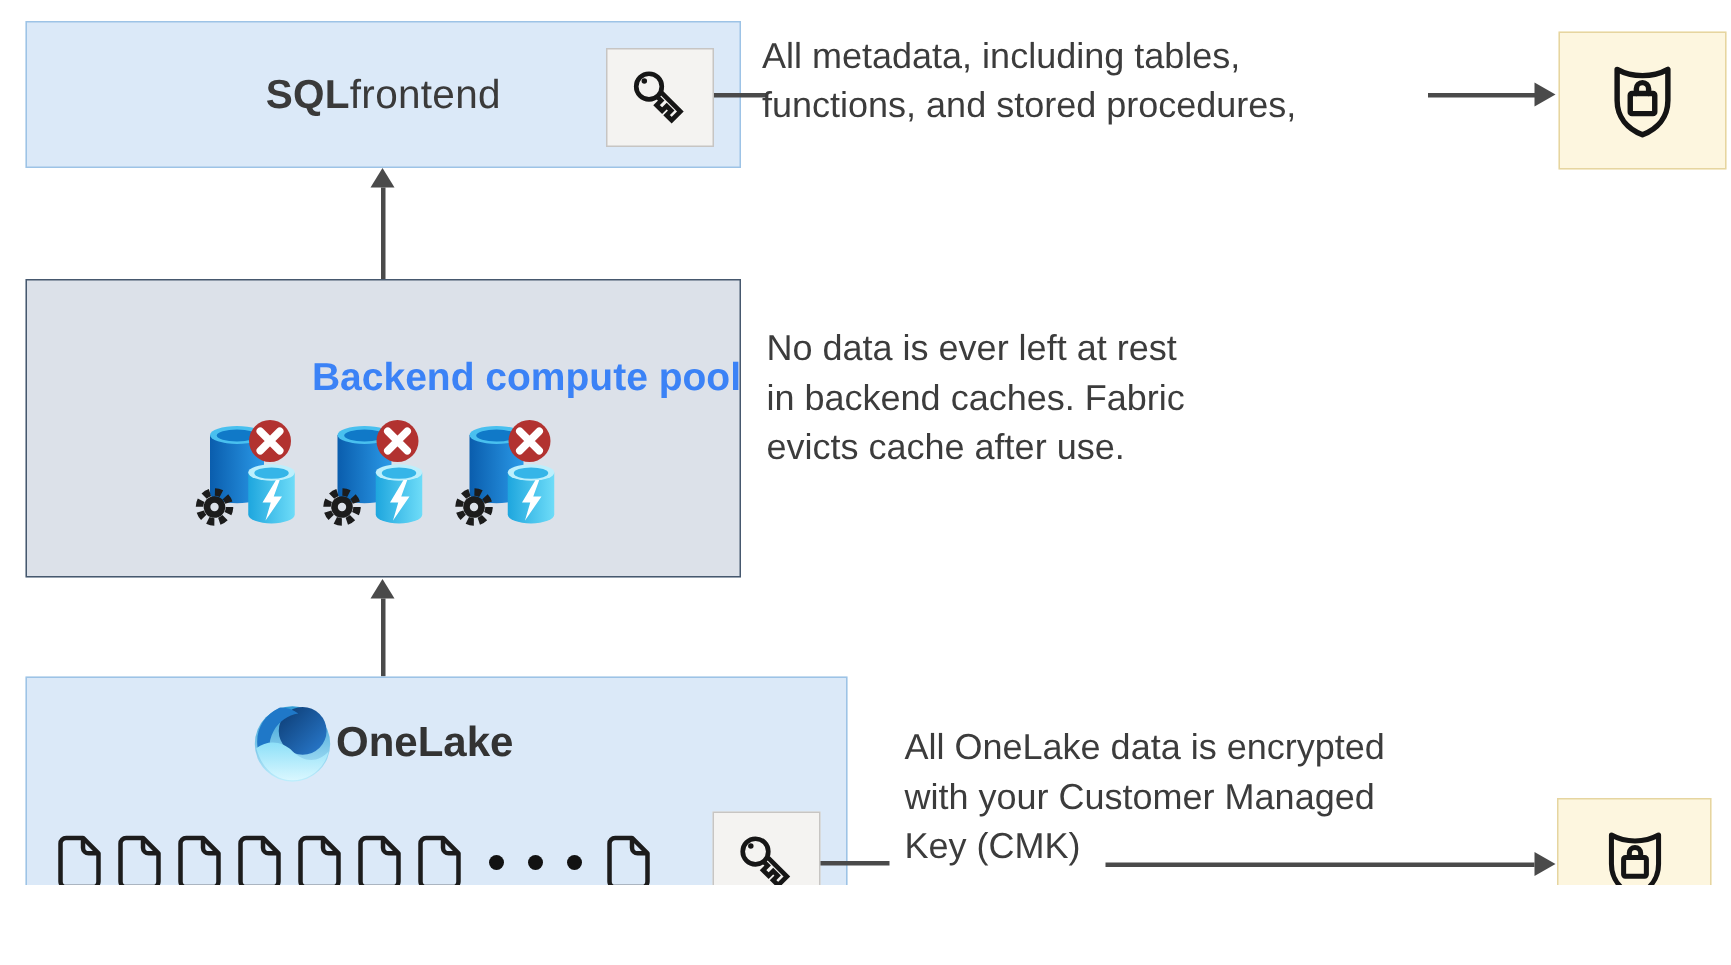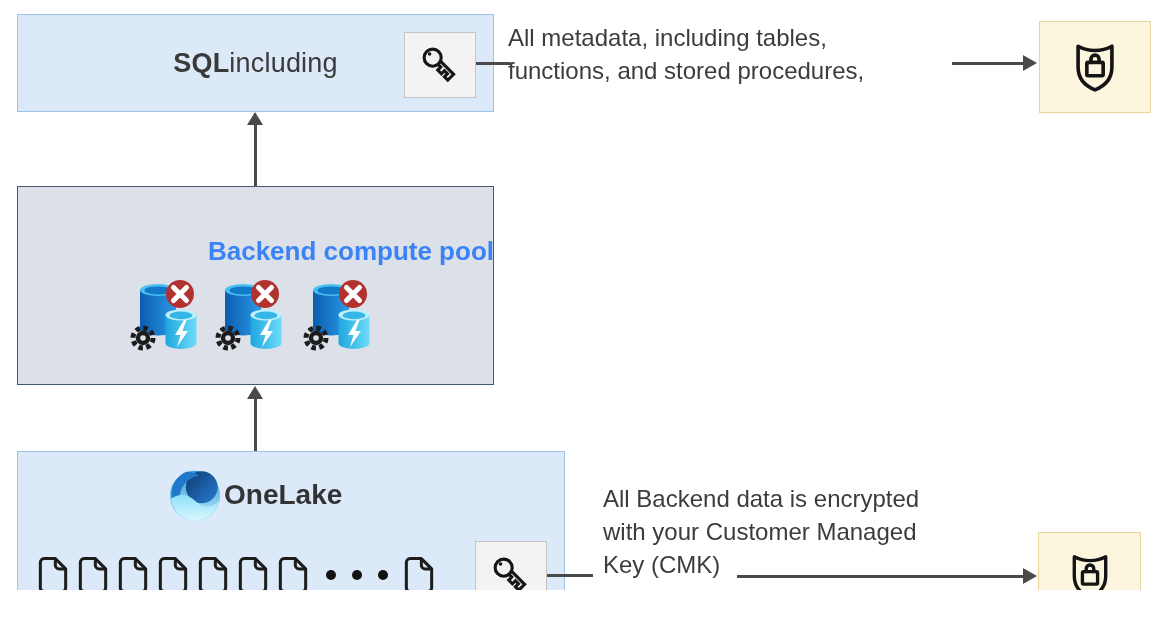--- a/index.html
+++ b/index.html
@@ -104,21 +104,21 @@
       <path d="M5 34 C13 28 23 29 30 36 C38 44 48 44 55 36 C52 48 42 56 30 56 C17.5 56 8.5 47 5 34 Z" fill="url(#ol-wave)"></path>
     </g>
   </defs>
 </svg>
 
 <div class="canvas">
 
   <div class="box blue" style="left:17px;top:14px;width:477px;height:98px;">
     <div class="sql-title">
       <span class="bold">SQL</span>
-        <span> including</span>
+        <span> frontend</span>
     </div>
   </div>
   <div class="keybtn" style="left:404px;top:32px;width:72px;height:66px;">
     <svg width="44" height="44" viewBox="0 0 48 48">
         <use href="#sym-key"></use>
       </svg>
   </div>
 
   <div class="hline" style="left:476px;top:62px;width:35px;"></div>
 
@@ -144,20 +144,25 @@
   <svg class="abs" style="left:128px;top:277px;" width="78" height="78" viewBox="0 0 78 78">
       <use href="#sym-cache"></use>
     </svg>
   <svg class="abs" style="left:213px;top:277px;" width="78" height="78" viewBox="0 0 78 78">
       <use href="#sym-cache"></use>
     </svg>
   <svg class="abs" style="left:301px;top:277px;" width="78" height="78" viewBox="0 0 78 78">
       <use href="#sym-cache"></use>
     </svg>
 
+  <div class="annotation" style="left:511px;top:216px;">
+    <div>No data is ever left at rest</div>
+    <div>in backend caches. Fabric</div>
+    <div>evicts cache after use.</div>
+  </div>
 
   <div class="head-up" style="left:247px;top:386px;"></div>
   <div class="vline" style="left:254px;top:399px;height:52px;"></div>
 
   <div class="box blue" style="left:17px;top:451px;width:548px;height:178px;"></div>
   <div class="logo-row" style="left:166px;top:464px;">
     <svg width="58" height="58" viewBox="0 0 60 60">
         <use href="#sym-onelake"></use>
       </svg>
     <span class="ol-title">OneLake</span>
@@ -195,21 +200,21 @@
 
   <div class="keybtn" style="left:475px;top:541px;width:72px;height:68px;">
     <svg width="44" height="44" viewBox="0 0 48 48">
         <use href="#sym-key"></use>
       </svg>
   </div>
 
   <div class="hline" style="left:547px;top:574px;width:46px;"></div>
 
   <div class="annotation" style="left:603px;top:482px;">
-    <div>All Backend data is encrypted</div>
+    <div>All OneLake data is encrypted</div>
     <div>with your Customer Managed</div>
     <div>Key (CMK)</div>
   </div>
 
   <div class="hline" style="left:737px;top:575px;width:286px;"></div>
   <div class="head-right" style="left:1023px;top:568px;"></div>
 
   <div class="box cream" style="left:1038px;top:532px;width:103px;height:87px;">
     <svg width="52" height="52" viewBox="0 0 48 48">
         <use href="#sym-shield"></use>

